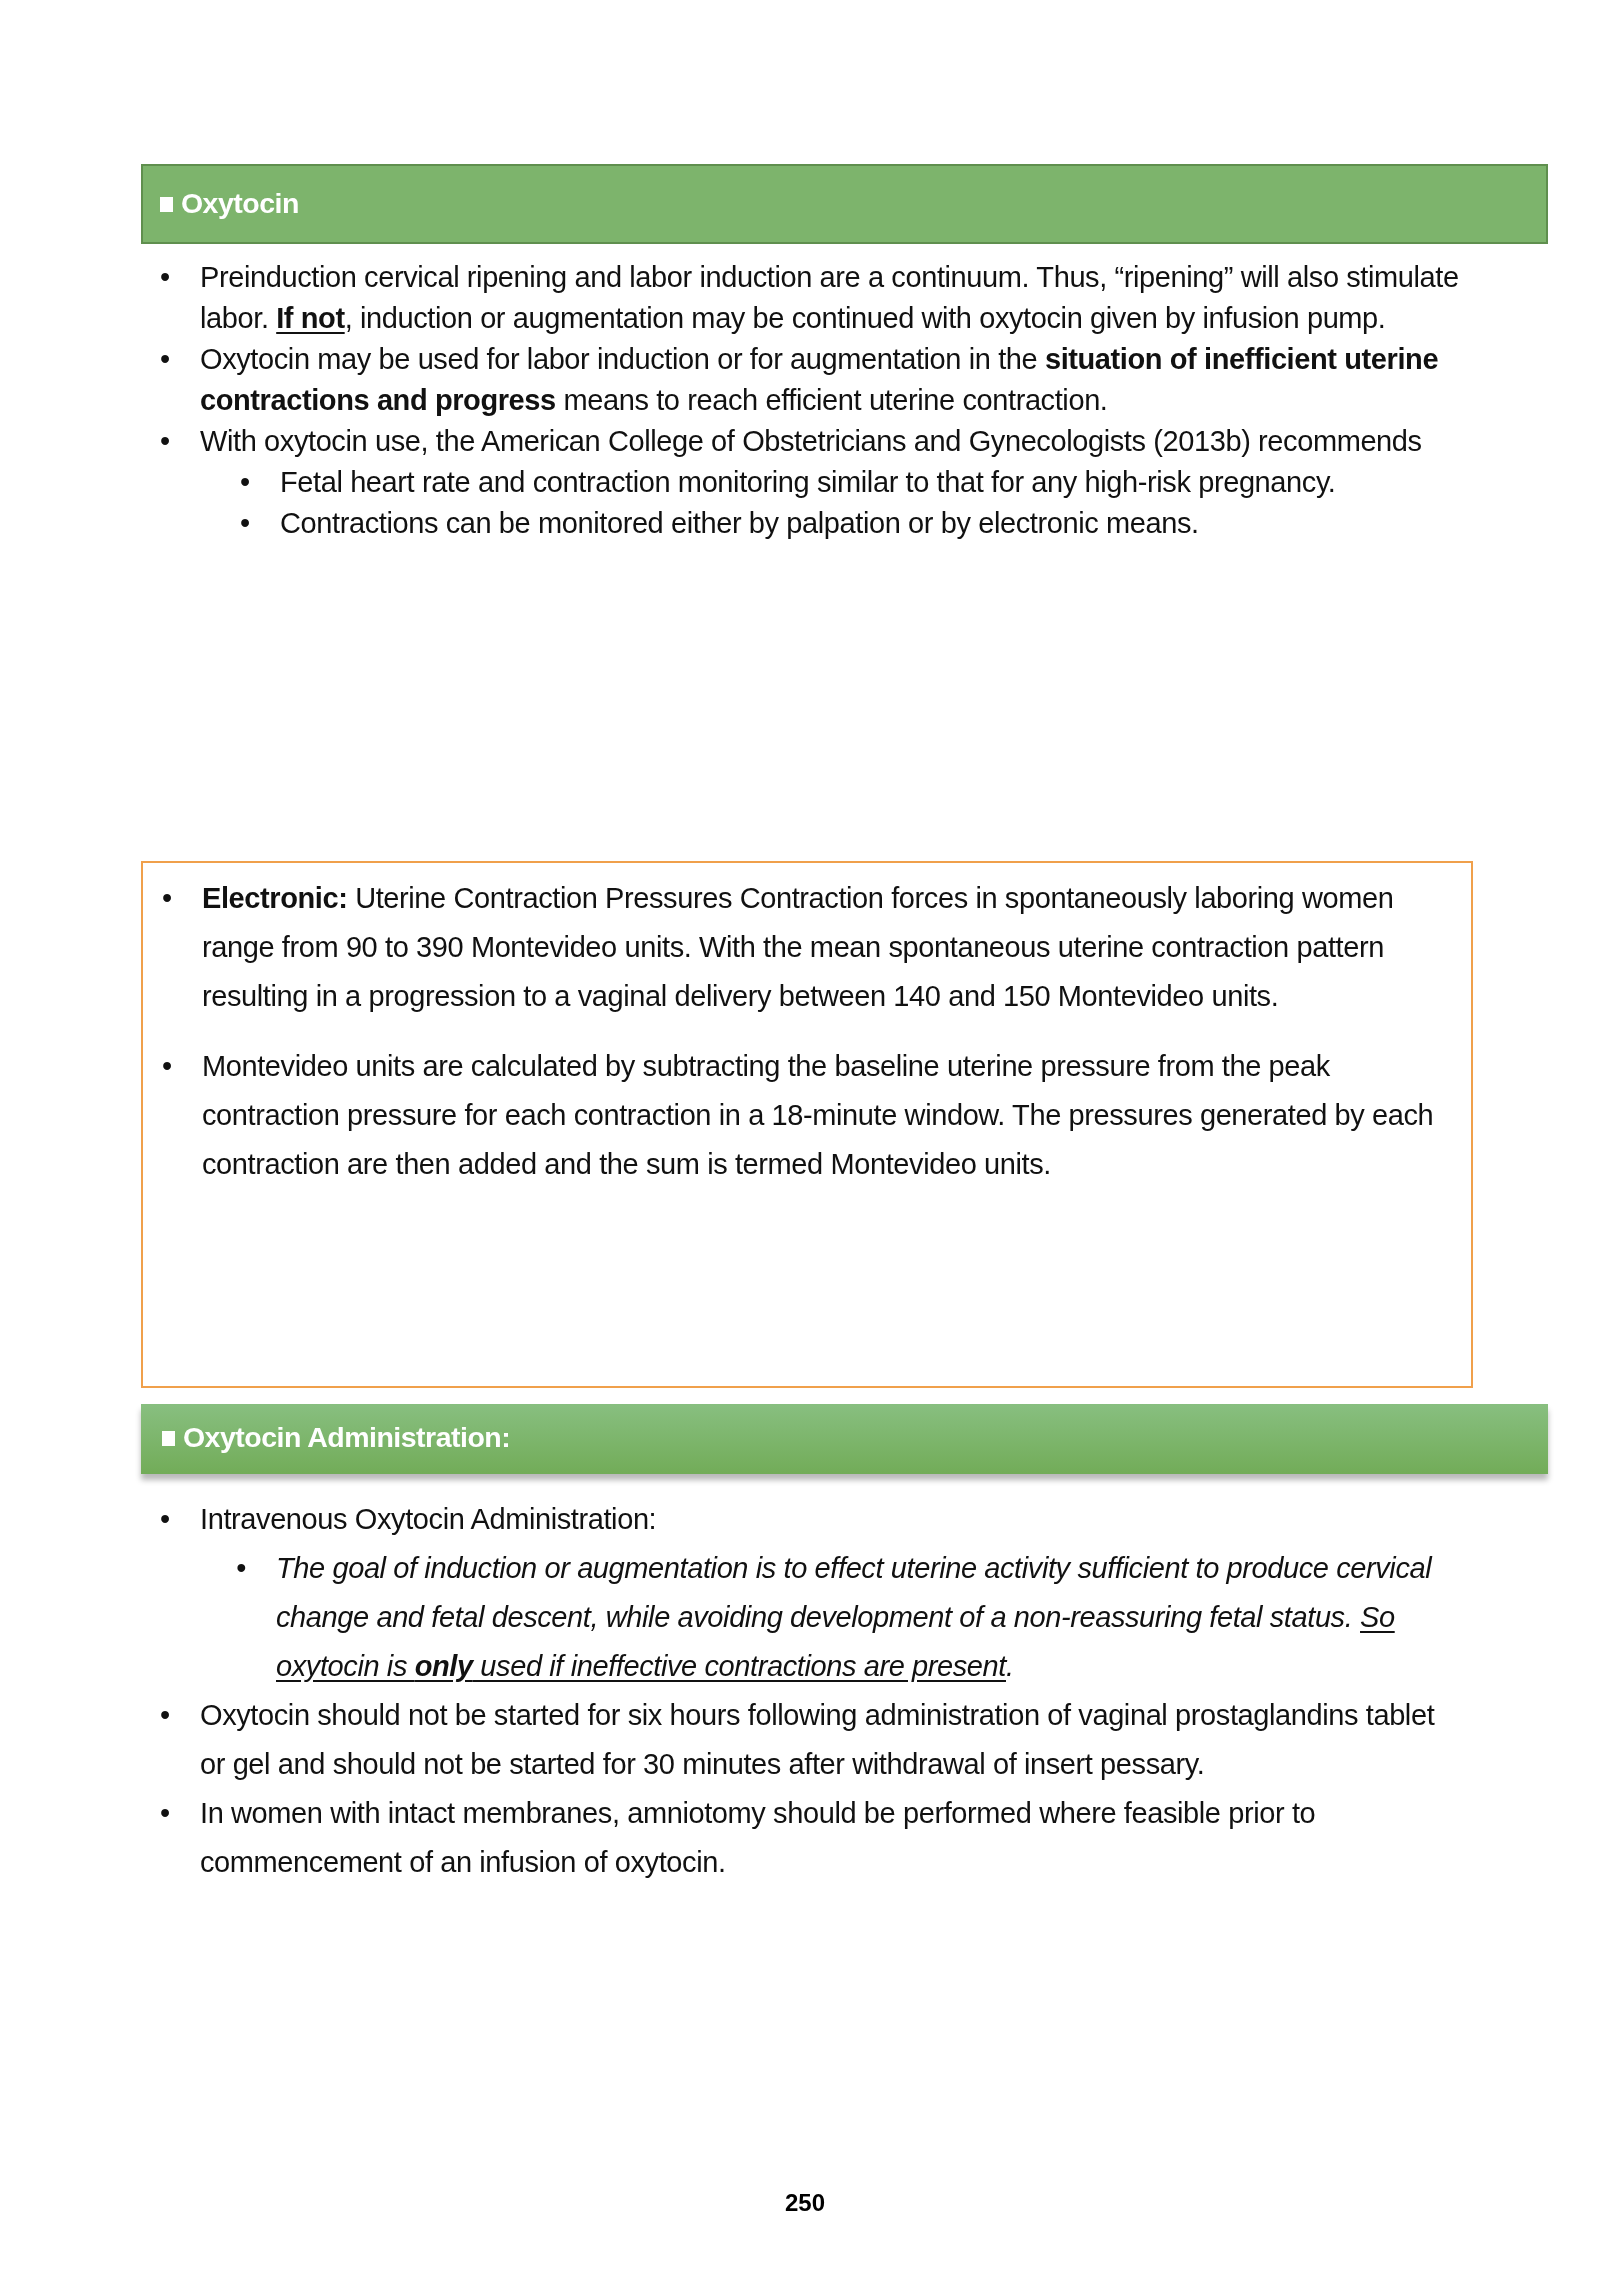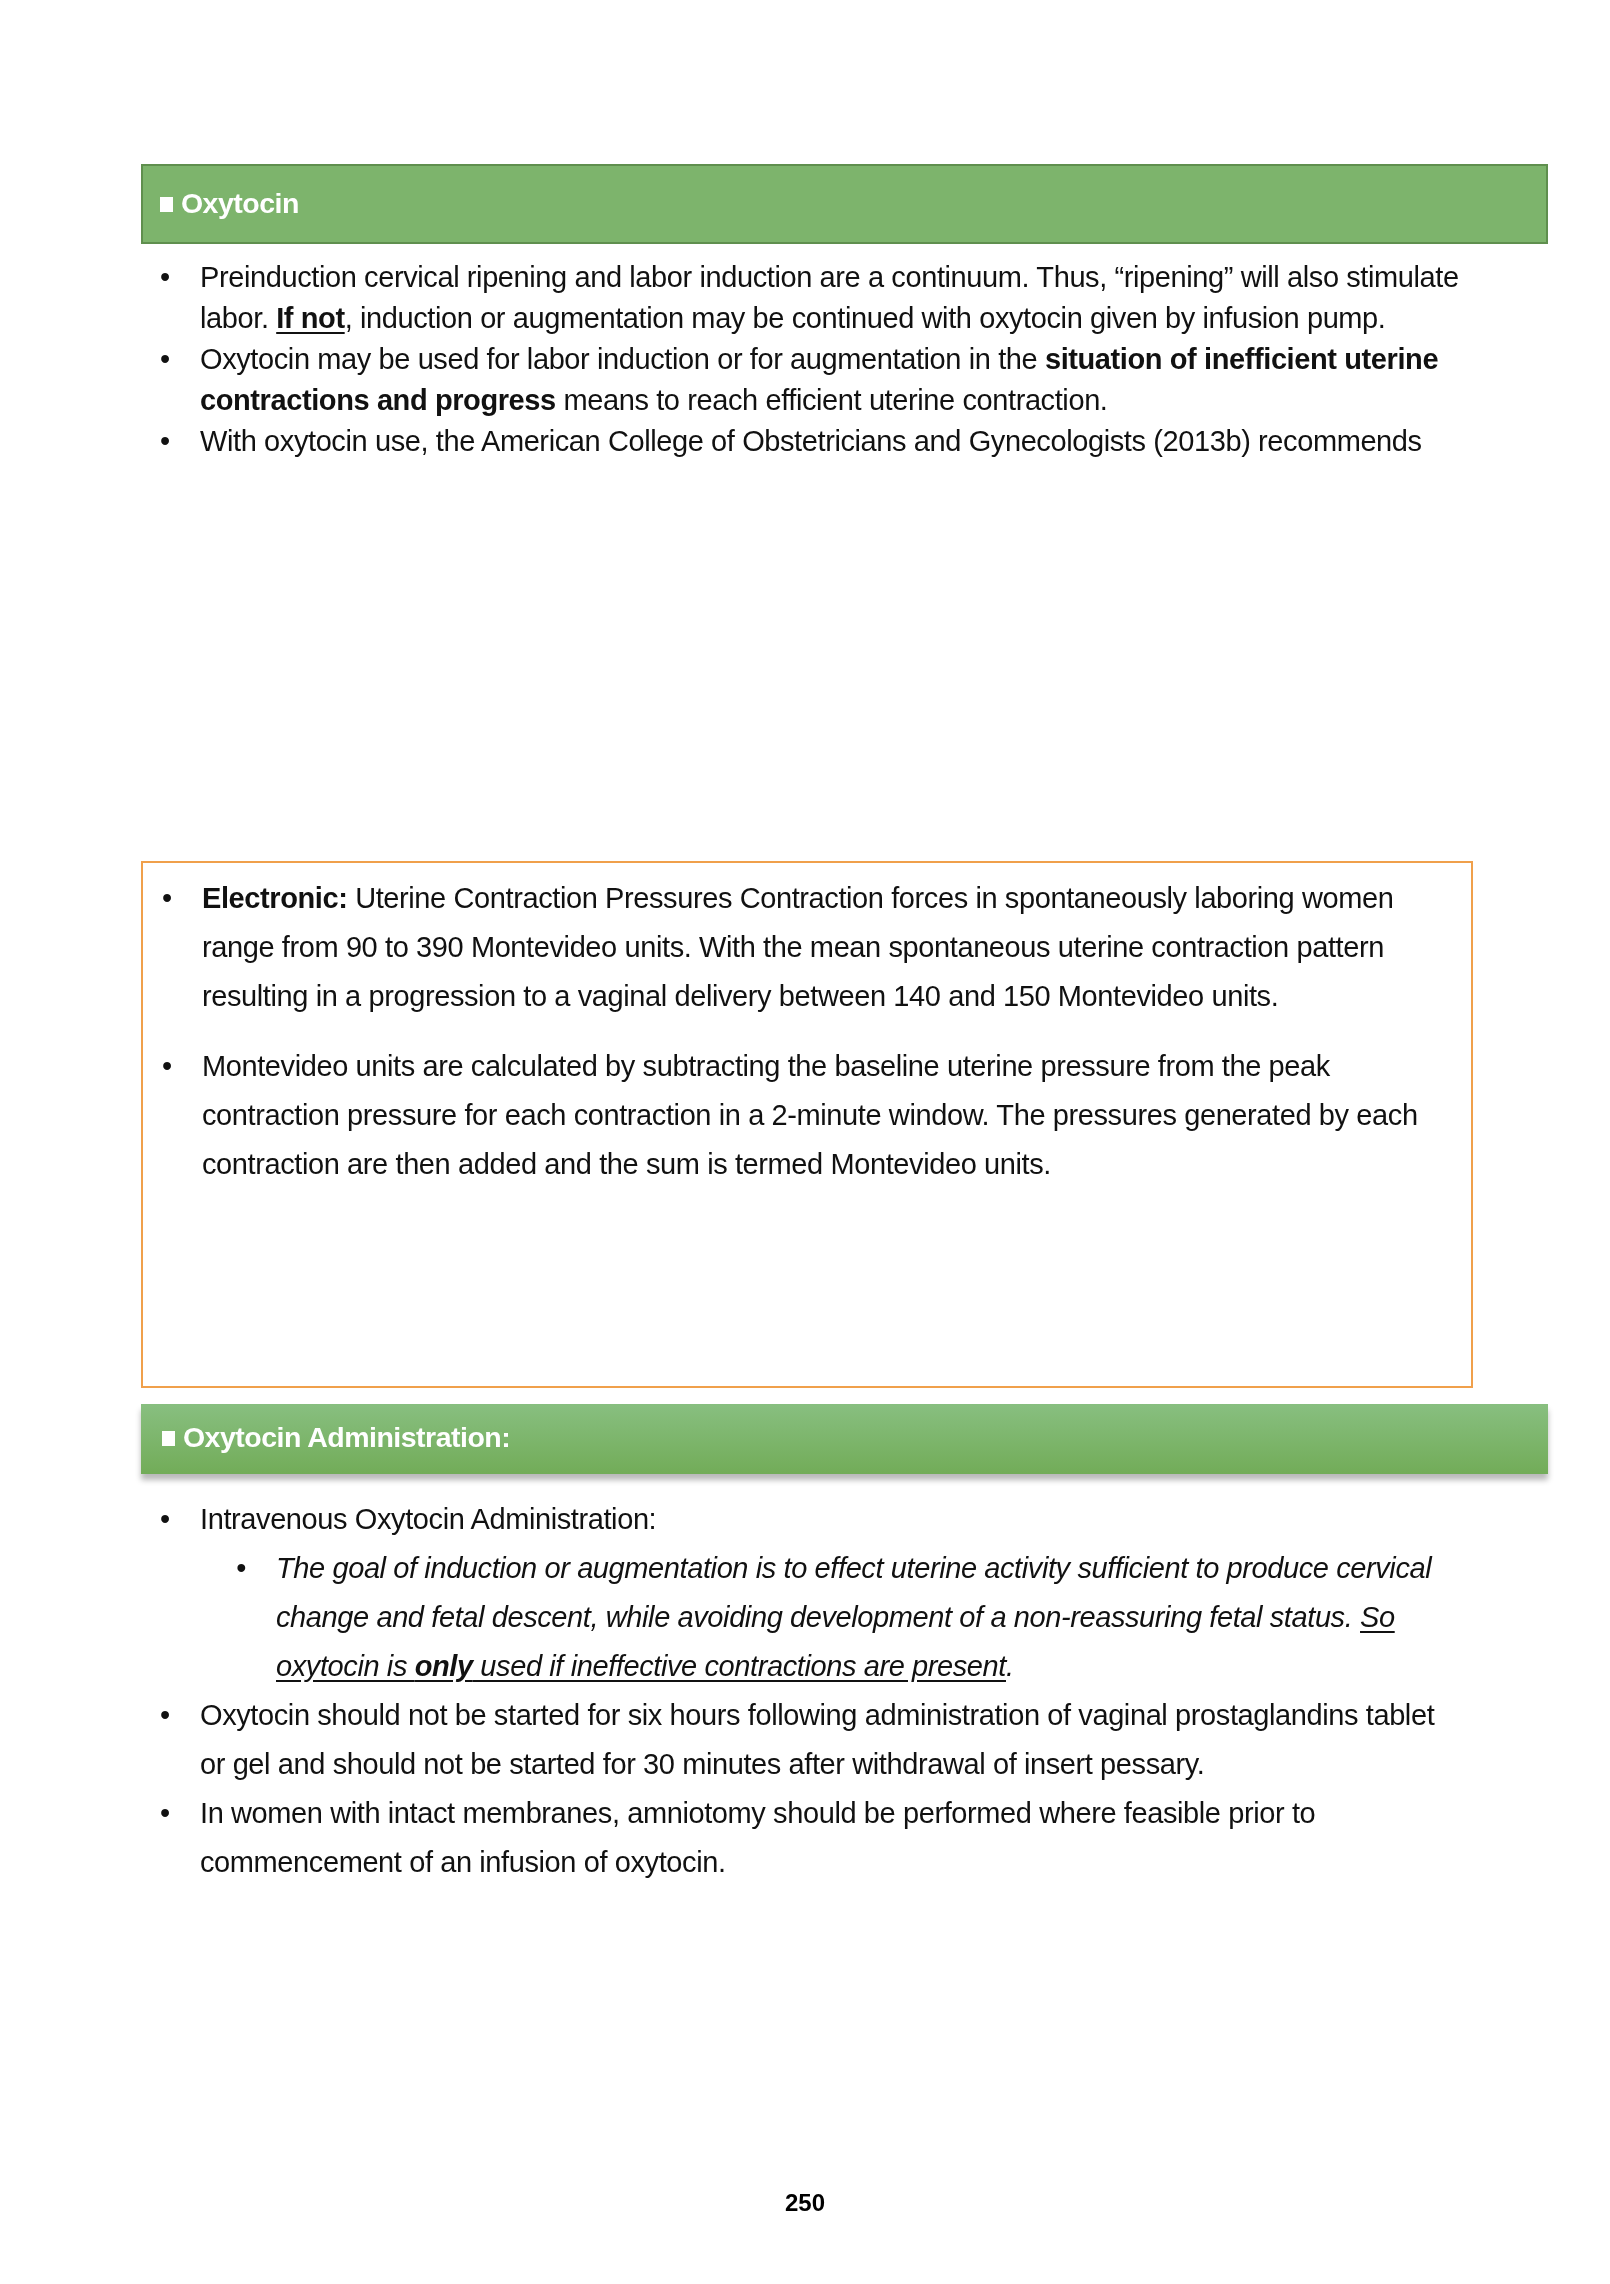--- a/index.html
+++ b/index.html
@@ -36,28 +36,32 @@
 
 <div class="hdr hdr1">
   <span class="sq"></span><span>Oxytocin</span>
 </div>
 
 <div class="sec sec1">
   <ul>
     <li><span>Preinduction cervical ripening and labor induction are a continuum. Thus, “ripening” will also stimulate labor. </span><b><u>If not</u></b><span>, induction or augmentation may be continued with oxytocin given by infusion pump.</span></li>
     <li><span>Oxytocin may be used for labor induction or for augmentation in the </span><b>situation of inefficient uterine contractions and progress</b><span> means to reach efficient uterine contraction.</span></li>
     <li><span>With oxytocin use, the American College of Obstetricians and Gynecologists (2013b) recommends</span>
+      <ul class="sub">
+        <li>Fetal heart rate and contraction monitoring similar to that for any high-risk pregnancy.</li>
+        <li>Contractions can be monitored either by palpation or by electronic means.</li>
+      </ul>
     </li>
   </ul>
 </div>
 
 <div class="box">
   <ul>
     <li><b>Electronic:</b><span> Uterine Contraction Pressures Contraction forces in spontaneously laboring women range from 90 to 390 Montevideo units. With the mean spontaneous uterine contraction pattern resulting in a progression to a vaginal delivery between 140 and 150 Montevideo units.</span></li>
-    <li>Montevideo units are calculated by subtracting the baseline uterine pressure from the peak contraction pressure for each contraction in a 2-minute window. The pressures generated by each contraction are then added and the sum is termed Montevideo units.</li>
+    <li>Montevideo units are calculated by subtracting the baseline uterine pressure from the peak contraction pressure for each contraction in a 18-minute window. The pressures generated by each contraction are then added and the sum is termed Montevideo units.</li>
   </ul>
 </div>
 
 <div class="hdr hdr2">
   <span class="sq"></span><span>Oxytocin Administration:</span>
 </div>
 
 <div class="sec sec2">
   <ul>
     <li><span>Intravenous Oxytocin Administration:</span>

